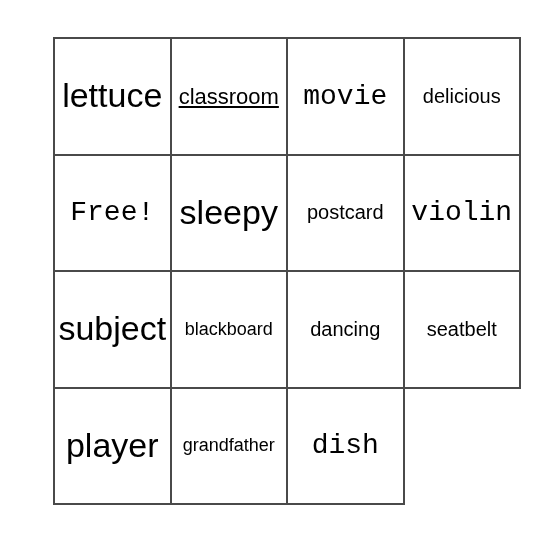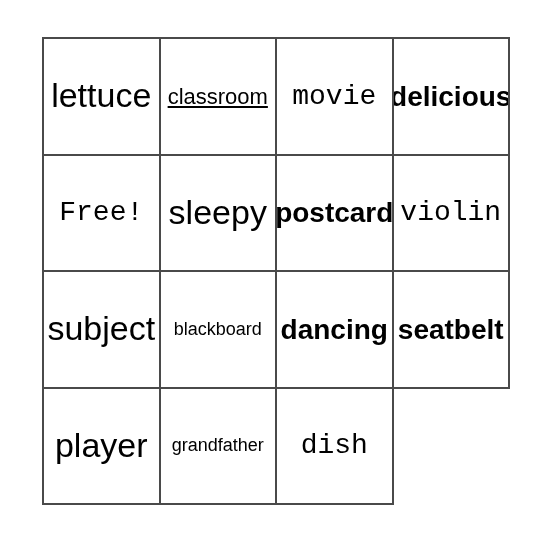--- a/index.html
+++ b/index.html
@@ -9,21 +9,21 @@
   body {
     width: 544px;
     height: 544px;
     background: #ffffff;
     font-family: "Liberation Sans", sans-serif;
     overflow: hidden;
   }
 
   #bingo-card {
     position: absolute;
-    left: 42px;
+    left: 53px;
     top: 37px;
     width: 468px;
     height: 468px;
     box-sizing: border-box;
     display: grid;
     grid-template-columns: repeat(4, 1fr);
     grid-template-rows: repeat(4, 1fr);
     border-top: 2px solid #4a4a4a;
     border-left: 2px solid #4a4a4a;
     background: #ffffff;
@@ -46,21 +46,21 @@
     line-height: 1.05;
     white-space: nowrap;
     text-align: center;
     font-family: "Liberation Sans", sans-serif;
     font-weight: 400;
   }
 
   
   .size-xl  { font-size: 28px; font-family: Liberation Mono, monospace; }
   .size-lg  { font-size: 34px; }
-  .size-md  { font-size: 28px; font-weight: bold; }
+  .size-md  { font-size: 20px; }
   .size-sm  { font-size: 22px; text-decoration: underline; }
   .size-xs  { font-size: 18px; }
 </style>
 </head>
 <body>
 
 <div id="bingo-card">
 
   <div class="bingo-cell">
     <span class="cell-text size-lg">lettuce</span>

